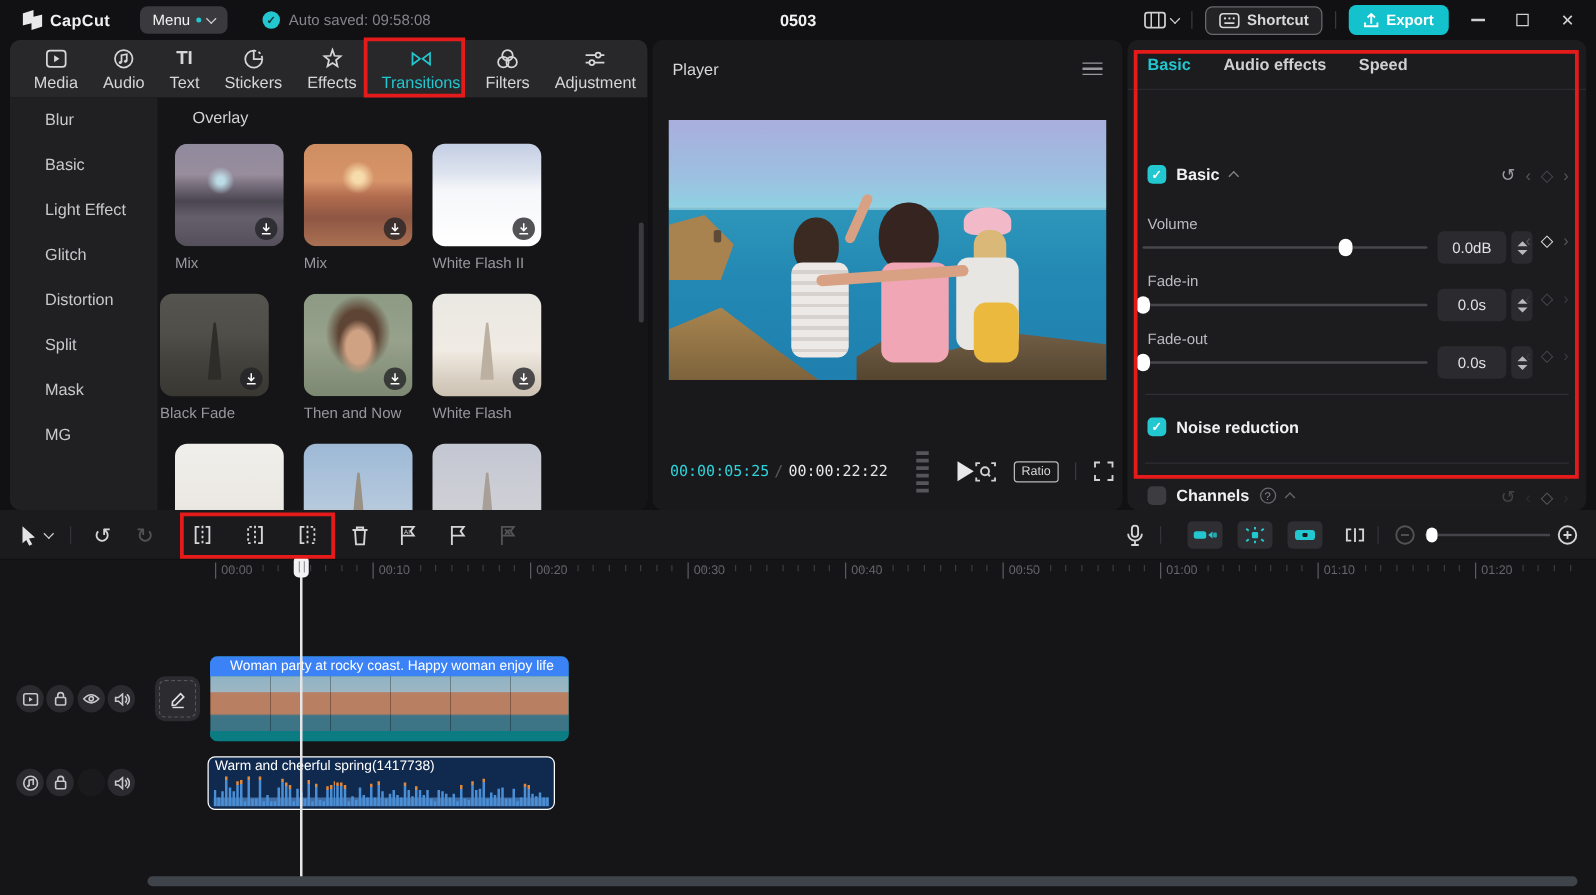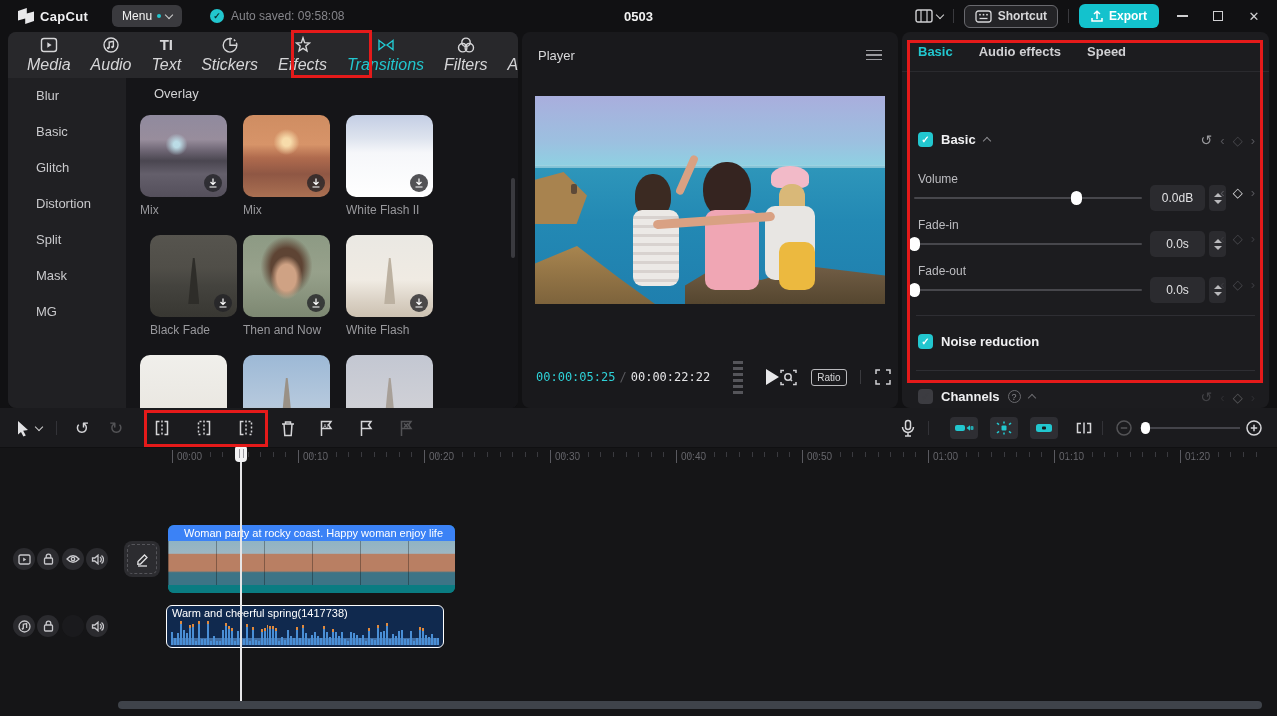--- a/index.html
+++ b/index.html
@@ -35,21 +35,21 @@
   
   .panel{position:absolute;background:#1c1c1f;border-radius:8px;overflow:hidden;}
   #left-panel{left:8px;top:32px;width:510px;height:376px;}
   #player-panel{left:522px;top:32px;width:376px;height:376px;background:#19191c;}
   #inspector{left:902px;top:32px;width:367px;height:376px;}
 
   
   .tabbar{height:46px;background:#28282b;display:flex;align-items:center;padding:0 10px;gap:2px;}
   .tab{display:flex;flex-direction:column;align-items:center;justify-content:center;gap:2px;padding:3px 9px;cursor:pointer;color:#d6d6d8;}
   .tab svg{stroke:#d6d6d8;fill:none;stroke-width:1.4;}
-  .tab .tab-label{font-size:16px;font-style:italic;}
+  .tab .tab-label{font-size:13px;}
   .tab.active{color:#22c7cf;}
   .tab.active svg{stroke:#22c7cf;}
   .tab .ti{font-size:15px;font-weight:bold;line-height:18px;height:18px;}
 
   .left-body{position:relative;display:flex;height:330px;background:#151518;}
   .cats{width:118px;background:#202023;padding-top:0;overflow:hidden;flex:none;}
   .cat-item{height:36px;line-height:36px;padding-left:28px;font-size:13px;color:#c9c9cc;cursor:pointer;white-space:nowrap;}
   .grid-area{position:relative;flex:1;overflow:hidden;}
   .group-title{position:absolute;left:28px;top:8px;font-size:13px;color:#d2d2d4;}
   .thumb-cell{position:absolute;width:88px;}
@@ -276,20 +276,21 @@
             <line x1="2.5" y1="12" x2="17.5" y2="12"></line>
             <circle cx="7.5" cy="12" r="2" fill="#1c1c1f"></circle>
           </svg>
         <span class="tab-label">Adjustment</span>
       </div>
     </div>
     <div class="left-body">
       <div class="cats" id="cat-list">
           <div class="cat-item">Blur</div>
           <div class="cat-item">Basic</div>
+          <div class="cat-item">Light Effect</div>
           <div class="cat-item">Glitch</div>
           <div class="cat-item">Distortion</div>
           <div class="cat-item">Split</div>
           <div class="cat-item">Mask</div>
           <div class="cat-item">MG</div>
         </div>
       <div class="grid-area">
         <div class="group-title">Overlay</div>
         <div id="grid">
             <div class="thumb-cell" style="left: 14px; top: 37px;">
@@ -318,21 +319,21 @@
               <div class="thumb art-2">
                 <span class="dl">
                   <svg width="10" height="10" viewBox="0 0 10 10">
                     <path d="M5 0.5 V6 M2.5 4 L5 6.5 L7.5 4" stroke="#fff" fill="none" stroke-width="1.2"></path>
                     <line x1="1.5" y1="9" x2="8.5" y2="9" stroke="#fff" stroke-width="1.2"></line>
                   </svg>
                 </span>
               </div>
               <div class="t-label">White Flash II</div>
             </div>
-            <div class="thumb-cell" style="left: 24px; top: 157px;">
+            <div class="thumb-cell" style="left: 2px; top: 157px;">
               <div class="thumb art-3 tower">
                 <span class="dl">
                   <svg width="10" height="10" viewBox="0 0 10 10">
                     <path d="M5 0.5 V6 M2.5 4 L5 6.5 L7.5 4" stroke="#fff" fill="none" stroke-width="1.2"></path>
                     <line x1="1.5" y1="9" x2="8.5" y2="9" stroke="#fff" stroke-width="1.2"></line>
                   </svg>
                 </span>
               </div>
               <div class="t-label">Black Fade</div>
             </div>

